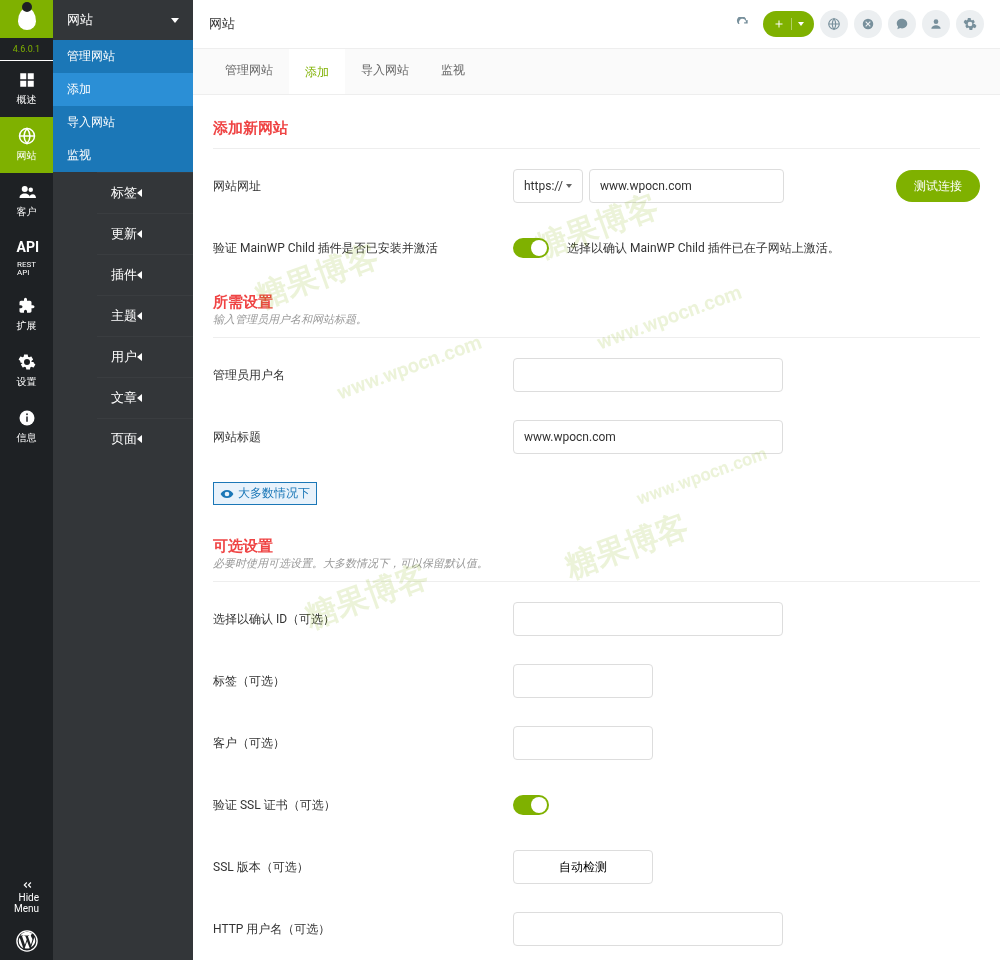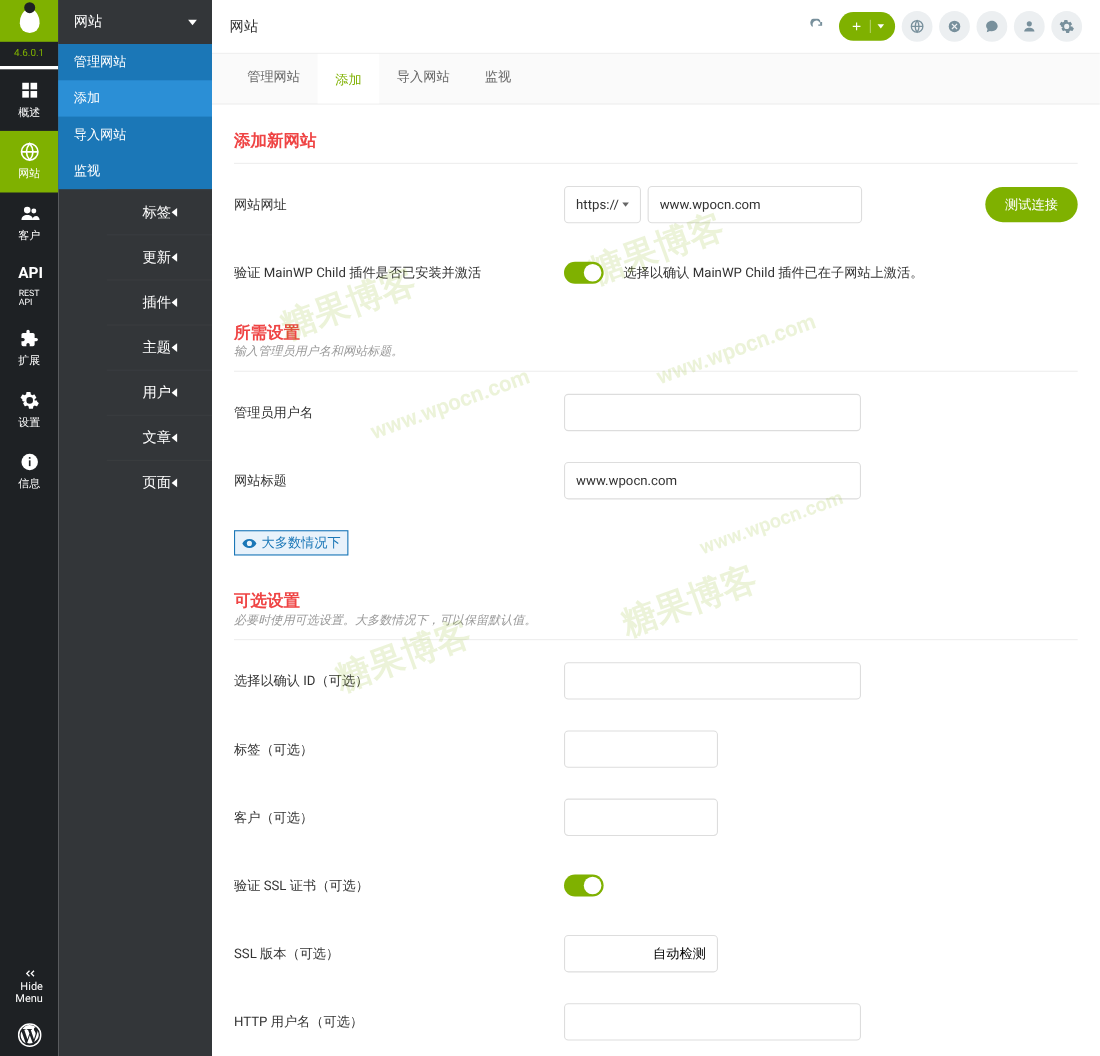--- a/index.html
+++ b/index.html
@@ -3,37 +3,37 @@
 <meta charset="utf-8">
 <style>
 * { margin: 0; padding: 0; box-sizing: border-box; font-family: -apple-system, "Segoe UI", Roboto, "Helvetica Neue", Arial, "Microsoft YaHei", sans-serif; }
 body { background: #f5f5f5; width: 1000px; height: 960px; overflow: hidden; display: flex; }
 
 
 .icon-sidebar { width: 53px; background: #1e2124; display: flex; flex-direction: column; align-items: center; padding-top: 0; }
 .logo { width: 53px; height: 38px; background: #7fb100; display: flex; align-items: center; justify-content: center; }
 .logo-shape { width: 18px; height: 22px; background: #fff; border-radius: 50% 50% 50% 50% / 60% 60% 40% 40%; position: relative; }
 .logo-shape::before { content: ''; position: absolute; top: -6px; left: 50%; transform: translateX(-50%); width: 10px; height: 10px; background: #1e2124; border-radius: 50%; }
-.version { color: #7fb100; font-size: 9px; padding: 6px 2px; border-bottom: 3px solid #ffffff; width: 100%; text-align: center; }
+.version { color: #7fb100; font-size: 9px; padding: 6px 2px; border-bottom: 1px solid #ffffff; width: 100%; text-align: center; }
 .icon-item { width: 53px; padding: 10px 0; display: flex; flex-direction: column; align-items: center; color: #fff; font-size: 10px; cursor: pointer; gap: 4px; }
 .icon-item.active { background: #7fb100; }
 .icon-item svg, .icon-item .api-text { width: 20px; height: 18px; fill: #fff; }
 .api-text { font-weight: bold; font-size: 14px; color: #fff; text-align: center; line-height: 16px; }
 .rest-api { font-size: 8px; line-height: 1; }
 .icon-sidebar .spacer { flex: 1; }
 .hide-menu { width: 53px; padding: 8px 0; display: flex; flex-direction: column; align-items: center; color: #fff; font-size: 10px; cursor: pointer; }
 .wp-icon { width: 53px; padding: 8px 0; display: flex; align-items: center; justify-content: center; color: #fff; }
 
 
 .nav-sidebar { width: 140px; background: #333639; color: #fff; display: flex; flex-direction: column; }
 .nav-header { background: #333639; padding: 11px 14px; display: flex; justify-content: space-between; align-items: center; font-size: 13px; }
 .nav-sub { background: #1b77b7; }
 .nav-sub-item { padding: 8px 14px 8px 14px; font-size: 12px; cursor: pointer; }
 .nav-sub-item.active { background: #2b8fd6; }
-.nav-item { padding: 11px 14px; font-size: 13px; display: flex; justify-content: center; align-items: center; cursor: pointer; border-top: 1px solid #3a3d40; margin-left: 44px; }
+.nav-item { padding: 11px 14px; font-size: 13px; display: flex; justify-content: flex-start; align-items: center; cursor: pointer; border-top: 1px solid #3a3d40; margin-left: 44px; }
 .caret-left { width: 0; height: 0; border-top: 4px solid transparent; border-bottom: 4px solid transparent; border-right: 5px solid #fff; }
 .caret-down { width: 0; height: 0; border-left: 4px solid transparent; border-right: 4px solid transparent; border-top: 5px solid #fff; }
 
 
 .main { flex: 1; background: #fff; display: flex; flex-direction: column; overflow-y: auto; }
 .topbar { display: flex; align-items: center; justify-content: space-between; padding: 10px 16px; border-bottom: 1px solid #eee; }
 .topbar-title { font-size: 13px; color: #333; }
 .topbar-actions { display: flex; gap: 6px; align-items: center; }
 .btn-icon { width: 28px; height: 28px; border-radius: 50%; background: #eceff1; display: flex; align-items: center; justify-content: center; cursor: pointer; }
 .btn-icon svg { width: 14px; height: 14px; fill: #78909c; }
@@ -60,21 +60,21 @@
 .input { width: 270px; }
 .input-wide { width: 270px; }
 .btn-test { height: 32px; background: #7fb100; color: #fff; border-radius: 16px; padding: 0 18px; font-size: 12px; display: flex; align-items: center; cursor: pointer; margin-left: auto; }
 
 .toggle { width: 36px; height: 20px; background: #7fb100; border-radius: 10px; position: relative; cursor: pointer; }
 .toggle::after { content: ''; position: absolute; right: 2px; top: 2px; width: 16px; height: 16px; background: #fff; border-radius: 50%; }
 .toggle-text { font-size: 12px; color: #333; margin-left: 12px; }
 
 .show-optional { display: inline-flex; align-items: center; gap: 4px; color: #1b77b7; font-size: 12px; border: 1px solid #1b77b7; padding: 2px 6px; cursor: pointer; background: #e8f2fb; }
 .show-optional svg { width: 14px; height: 14px; fill: #1b77b7; }
-.select-wide { width: 140px; height: 34px; border: 1px solid #ddd; border-radius: 4px; padding: 0 10px; font-size: 12px; display: flex; align-items: center; justify-content: flex-end; cursor: pointer; background: #fff; }
+.select-wide { width: 140px; height: 34px; border: 1px solid #ddd; border-radius: 4px; padding: 0 10px; font-size: 12px; display: flex; align-items: center; justify-content: center; cursor: pointer; background: #fff; }
 
 .watermark { position: absolute; color: rgba(127,177,0,0.15); font-size: 32px; transform: rotate(-20deg); pointer-events: none; font-weight: bold; }
 </style>
 </head>
 <body>
 
 <div class="icon-sidebar">
   <div class="logo">
       <div class="logo-shape"></div>
     </div>

